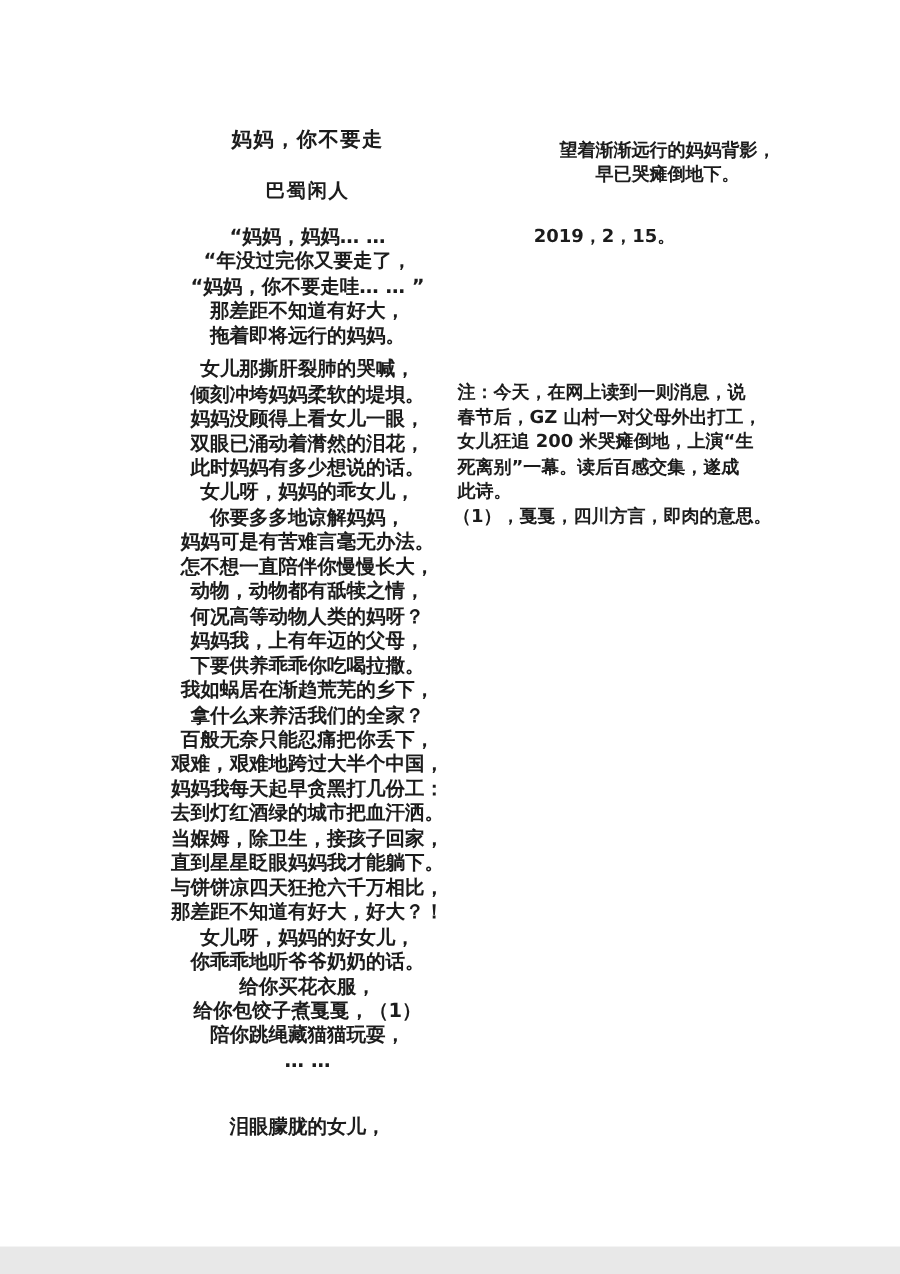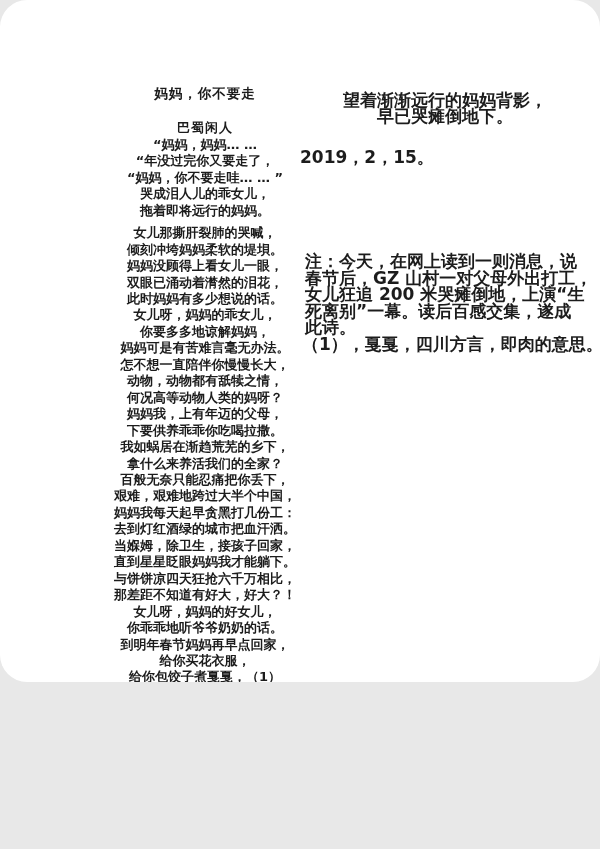--- a/index.html
+++ b/index.html
@@ -3,60 +3,59 @@
 <meta charset="utf-8">
 <style>
   html,body{margin:0;padding:0;}
   body{
     background:#e8e8e8;
     font-family:"DejaVu Sans","Liberation Sans",sans-serif;
   }
   .page{
     position:relative;
     width:600px;
-    height:682px;
+    height:831px;
     margin:0 auto;
     background:#ffffff;
     color:#1c1c1c;
     font-weight:700;
     overflow:hidden;
-    border-radius:27px;
   }
   .col-left{
     position:absolute;
     left:72px;
     top:85px;
     width:266px;
     text-align:center;
     font-size:13px;
     line-height:16.45px;
   }
   .col-right{
     position:absolute;
     left:300px;
     top:92px;
     width:290px;
-    font-size:17px;
+    font-size:12px;
     line-height:16.45px;
   }
   .title{
     font-size:13.5px;
     margin-bottom:19px;
     letter-spacing:1px;
   }
   .author{
-    margin-bottom:0;
+    margin-bottom:14px;
     letter-spacing:1px;
   }
   .stanza1{margin-bottom:6px;}
   .tail{margin-top:28px;}
   .continuation{text-align:center;}
   .date{
     margin-top:24px;
-    text-align:left;
+    text-align:center;
     padding-right:84px;
     box-sizing:border-box;
   }
   .note{
     margin-top:88px;
     text-align:left;
     padding-left:5px;
   }
   .note .line:nth-child(5){text-align:left;padding-right:10px;}
   .note .line:nth-child(6){margin-left:-3px;}
@@ -67,21 +66,21 @@
 
 <div class="page">
 
   <div class="col-left">
     <div class="title">妈妈，你不要走</div>
     <div class="author">巴蜀闲人</div>
     <div class="stanza stanza1">
         <div class="line">“妈妈，妈妈… …</div>
         <div class="line">“年没过完你又要走了，</div>
         <div class="line">“妈妈，你不要走哇… … ”</div>
-        <div class="line">哭成泪人儿的乖女儿，</div>
+        <div class="line">那差距不知道有好大，</div>
         <div class="line">拖着即将远行的妈妈。</div>
       </div>
     <div class="stanza stanza2">
         <div class="line">女儿那撕肝裂肺的哭喊，</div>
         <div class="line">倾刻冲垮妈妈柔软的堤垻。</div>
         <div class="line">妈妈没顾得上看女儿一眼，</div>
         <div class="line">双眼已涌动着潸然的泪花，</div>
         <div class="line">此时妈妈有多少想说的话。</div>
         <div class="line">女儿呀，妈妈的乖女儿，</div>
         <div class="line">你要多多地谅解妈妈，</div>
@@ -96,21 +95,20 @@
         <div class="line">百般无奈只能忍痛把你丢下，</div>
         <div class="line">艰难，艰难地跨过大半个中国，</div>
         <div class="line">妈妈我每天起早贪黑打几份工：</div>
         <div class="line">去到灯红酒绿的城市把血汗洒。</div>
         <div class="line">当媬姆，除卫生，接孩子回家，</div>
         <div class="line">直到星星眨眼妈妈我才能躺下。</div>
         <div class="line">与饼饼凉四天狂抢六千万相比，</div>
         <div class="line">那差距不知道有好大，好大？！</div>
         <div class="line">女儿呀，妈妈的好女儿，</div>
         <div class="line">你乖乖地听爷爷奶奶的话。</div>
-        <div class="line">到明年春节妈妈再早点回家，</div>
         <div class="line">给你买花衣服，</div>
         <div class="line">给你包饺子煮戛戛，（1）</div>
         <div class="line">陪你跳绳藏猫猫玩耍，</div>
         <div class="line">… …</div>
       </div>
     <div class="tail line">泪眼朦胧的女儿，</div>
   </div>
 
   <div class="col-right">
     <div class="continuation">

